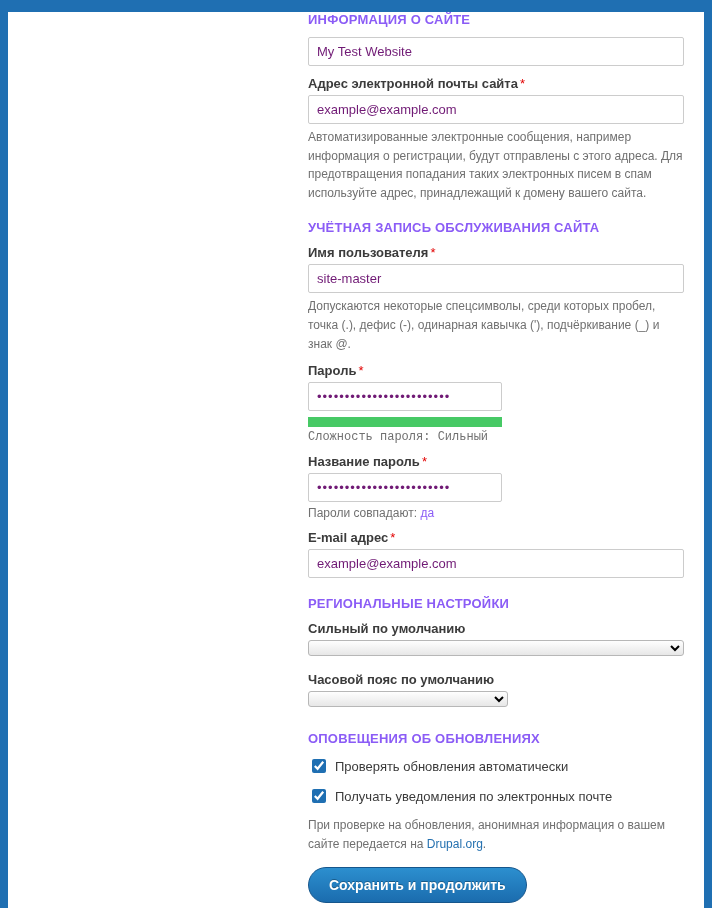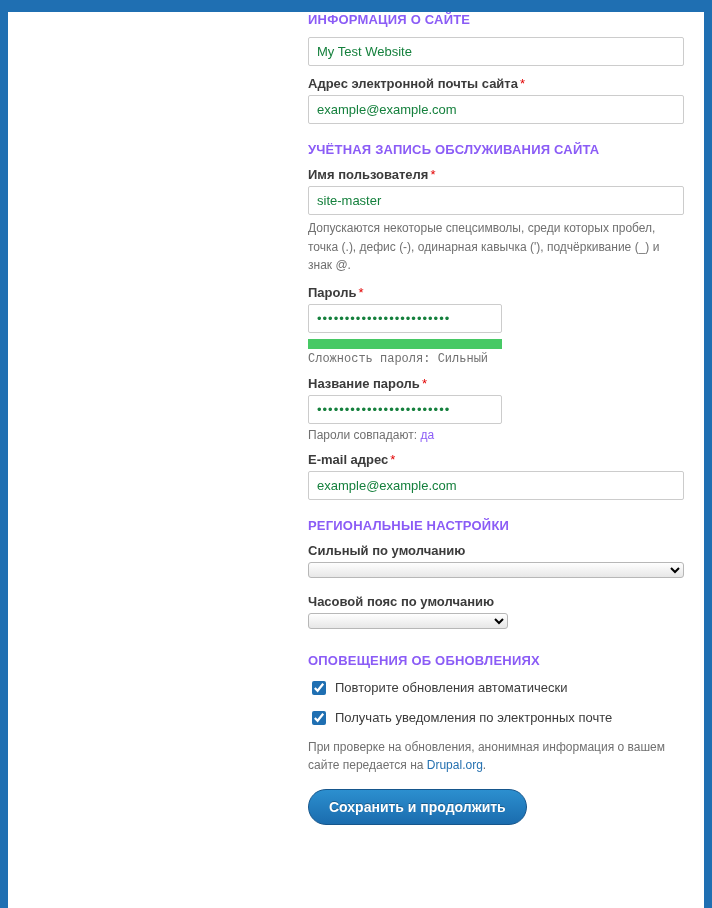--- a/index.html
+++ b/index.html
@@ -42,21 +42,21 @@
     margin-left: 2px;
     font-weight: normal;
   }
   input[type=text], input[type=password], input[type=email] {
     width: 100%;
     padding: 6px 8px;
     border: 1px solid #ccc;
     border-radius: 2px;
     font-family: inherit;
     font-size: 13px;
-    color: #15803d;
+    color: #701a75;
     background: #fff;
   }
   input.pw { width: 194px; letter-spacing: 1px; }
   .description {
     font-size: 12px;
     color: #707070;
     line-height: 1.55;
     margin-top: 4px;
   }
   .strength-bar {
@@ -118,20 +118,21 @@
 
   <h2>ИНФОРМАЦИЯ О САЙТЕ</h2>
 
   <div class="form-item">
     <input type="text" value="My Test Website" style="">
   </div>
 
   <div class="form-item">
     <label><span>Адрес электронной почты сайта</span><span class="req">*</span></label>
     <input type="text" value="example@example.com" style="">
+    <div class="description">Автоматизированные электронные сообщения, например информация о регистрации, будут отправлены с этого адреса. Для предотвращения попадания таких электронных писем в спам используйте адрес, принадлежащий к домену вашего сайта.</div>
   </div>
 
   <h2>УЧЁТНАЯ ЗАПИСЬ ОБСЛУЖИВАНИЯ САЙТА</h2>
 
   <div class="form-item">
     <label><span>Имя пользователя</span><span class="req">*</span></label>
     <input type="text" value="site-master" style="">
     <div class="description">Допускаются некоторые спецсимволы, среди которых пробел, точка (.), дефис (-), одинарная кавычка ('), подчёркивание (_) и знак @.</div>
   </div>
 
@@ -166,21 +167,21 @@
     <label>Часовой пояс по умолчанию</label>
     <select class="narrow">
       <option>Irkutsk</option>
     </select>
   </div>
 
   <h2>ОПОВЕЩЕНИЯ ОБ ОБНОВЛЕНИЯХ</h2>
 
   <div class="checkbox-row">
     <input type="checkbox" checked="" style="">
-    <label>Повторите обновления автоматически</label>
+    <label>Проверять обновления автоматически</label>
   </div>
 
   <div class="checkbox-row">
     <input type="checkbox" checked="" style="">
     <label>Получать уведомления по электронных почте</label>
   </div>
 
   <div class="description">
     <span>При проверке на обновления, анонимная информация о вашем сайте передается на </span><a href="#">Drupal.org</a><span>.</span>
   </div>

